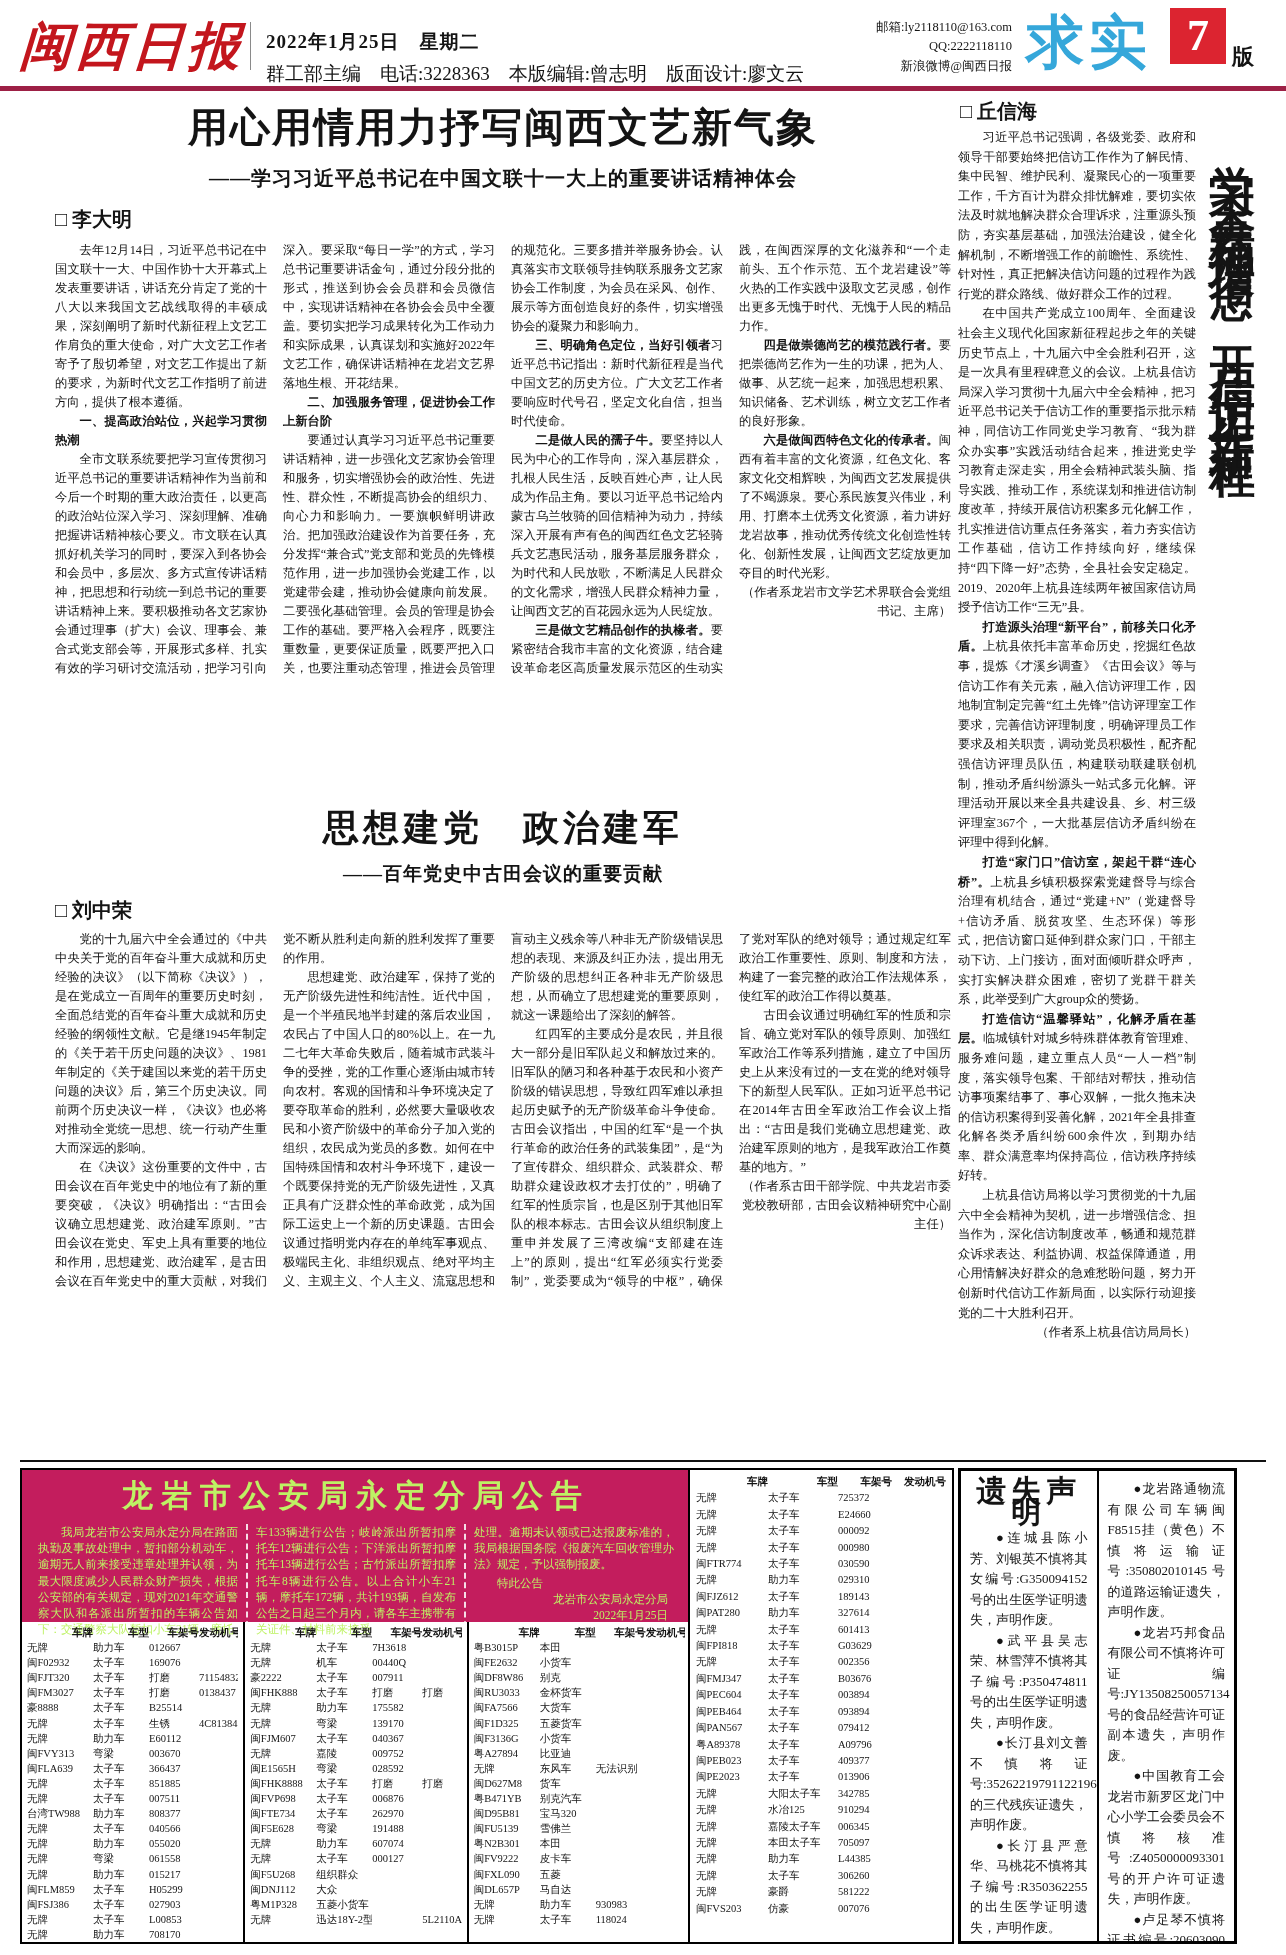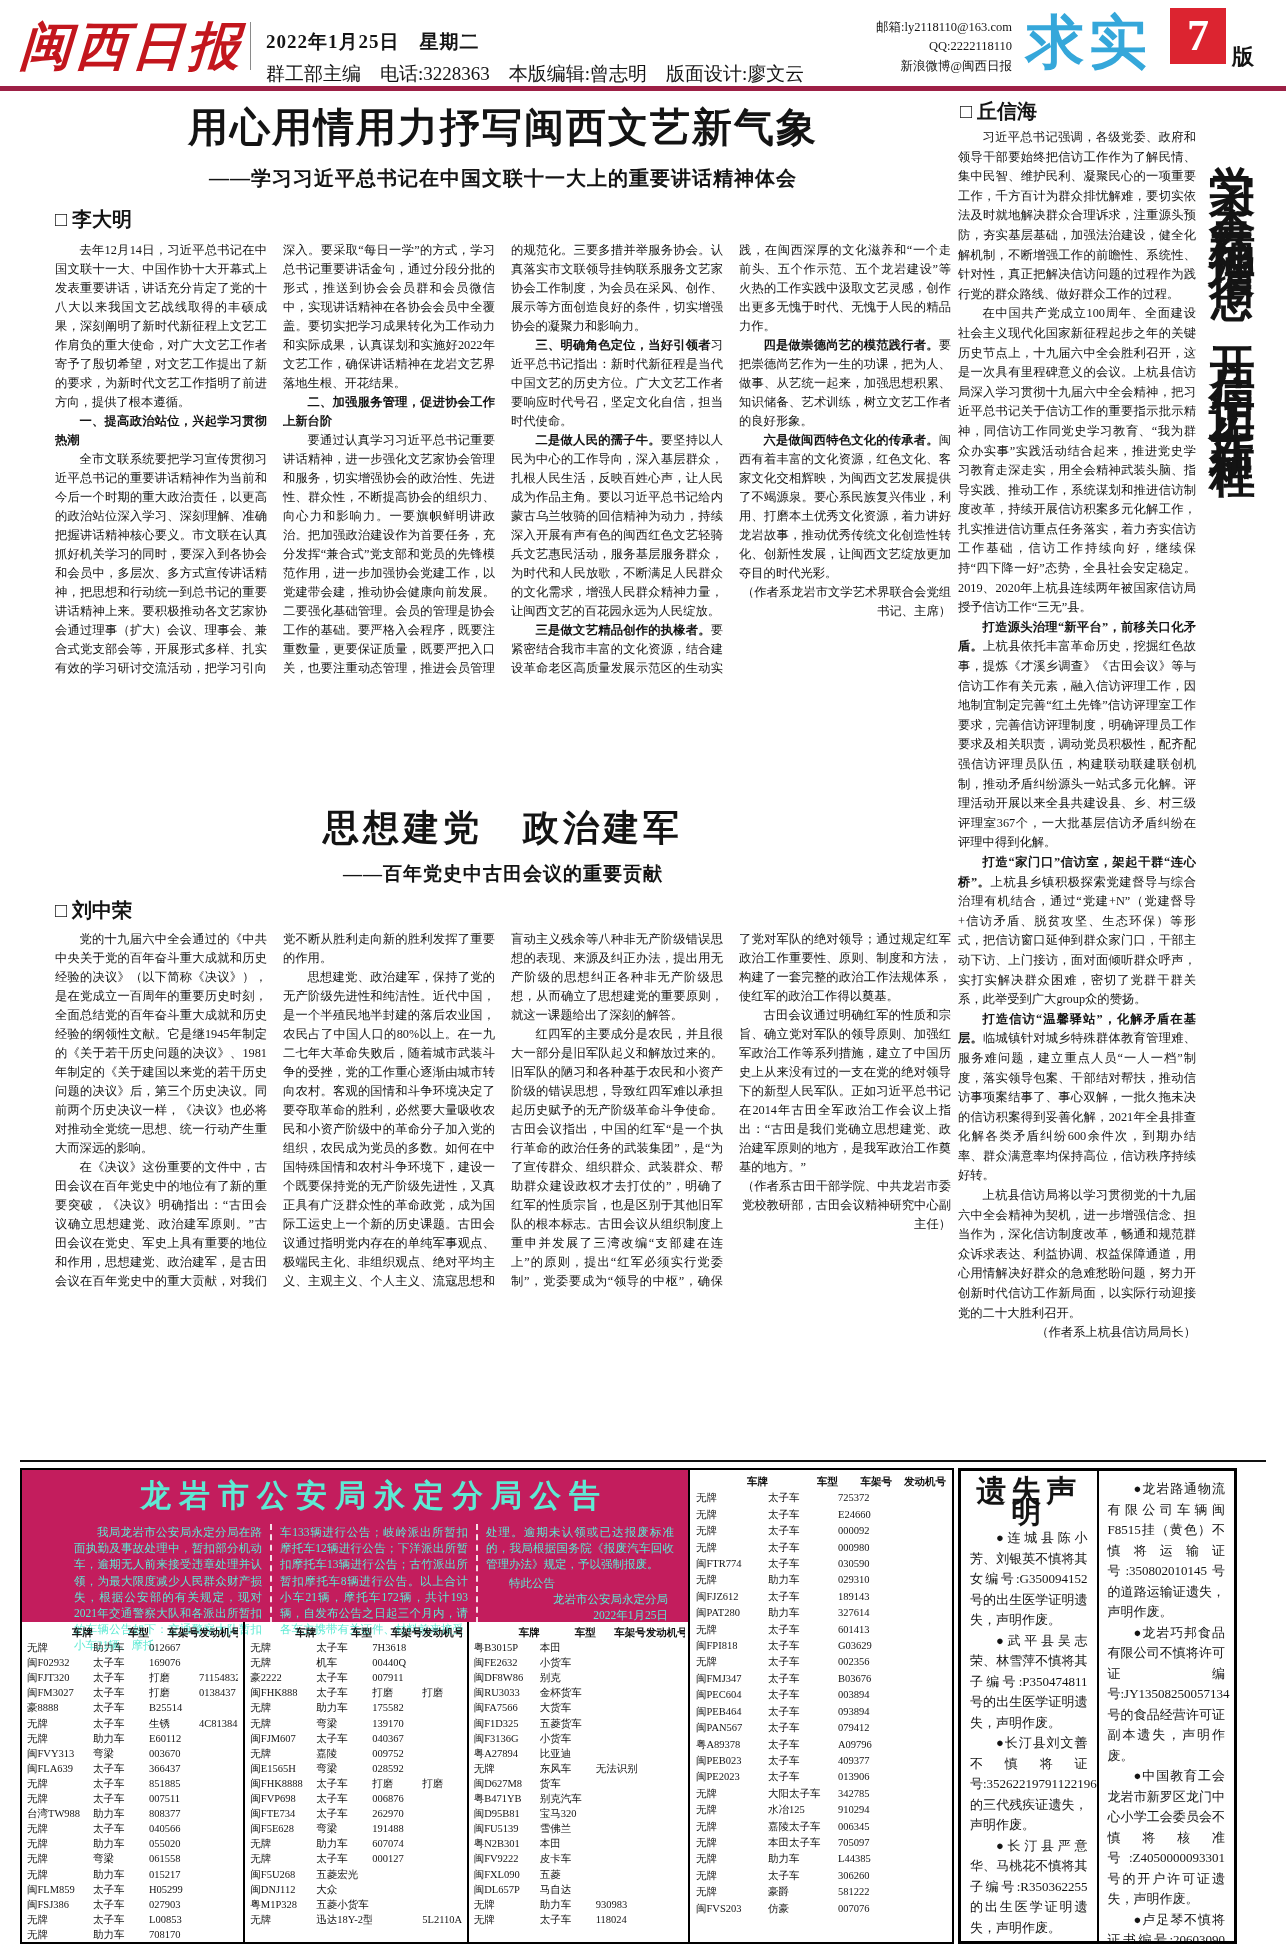--- a/index.html
+++ b/index.html
@@ -58,21 +58,21 @@
   .xf-body p b{font-weight:bold;}
   .xf-body p.author{text-align:right;text-indent:0;}
   .v-title{position:absolute;right:0;top:34px;height:1326px;width:68px;
       writing-mode:vertical-rl;font-size:46px;font-weight:bold;letter-spacing:14px;line-height:68px;}
   .v-title .seg2{margin-inline-start:56px;}
 
   .section-divider{position:absolute;left:20px;top:1460px;width:1246px;height:2px;background:#111;}
 
   
   .announce{position:absolute;left:20px;top:1468px;width:934px;height:476px;border:2px solid #000;}
-  .notice{position:absolute;left:0;top:0;width:668px;height:152px;background:var(--notice-red);color:#5eead4;padding-left:36px;}
+  .notice{position:absolute;left:0;top:0;width:668px;height:152px;background:var(--notice-red);color:#bef264;}
   .notice-title{font-size:31px;font-weight:bold;text-align:center;letter-spacing:8px;padding-top:5px;}
   .notice-cols{display:flex;padding:7px 8px 4px 8px;}
   .ncol{flex:1;padding:0 8px;font-size:11.5px;line-height:16.2px;text-align:justify;}
   .ncol .ind{text-indent:2em;}
   .ncol+.ncol{border-left:2px dashed rgba(255,255,255,.85);}
   .nsign1{text-indent:2em;margin-top:2px;}
   .nsign2,.nsign3{text-align:right;padding-right:6px;}
 
   .gtable{position:absolute;left:0;top:152px;width:668px;height:320px;display:flex;}
   .tg{flex:1;padding:3px 5px;overflow:hidden;}
@@ -425,21 +425,21 @@
               <span></span>
             </div>
             <div class="trow">
               <span></span>
               <span></span>
               <span></span>
               <span></span>
             </div>
             <div class="trow">
               <span>闽F5U268</span>
-              <span>五菱宏光</span>
+              <span>组织群众</span>
               <span></span>
               <span></span>
             </div>
             <div class="trow">
               <span>闽DNJ112</span>
               <span>大众</span>
               <span></span>
               <span></span>
             </div>
             <div class="trow">

